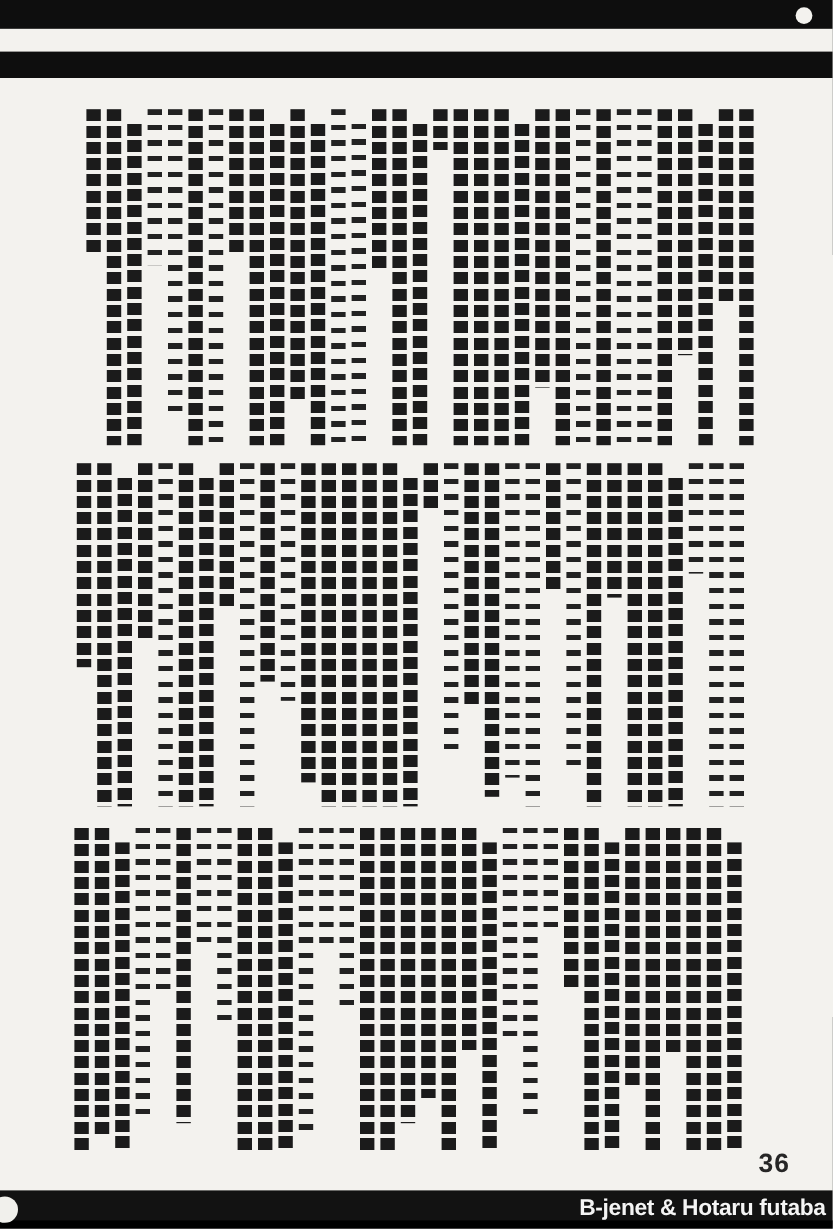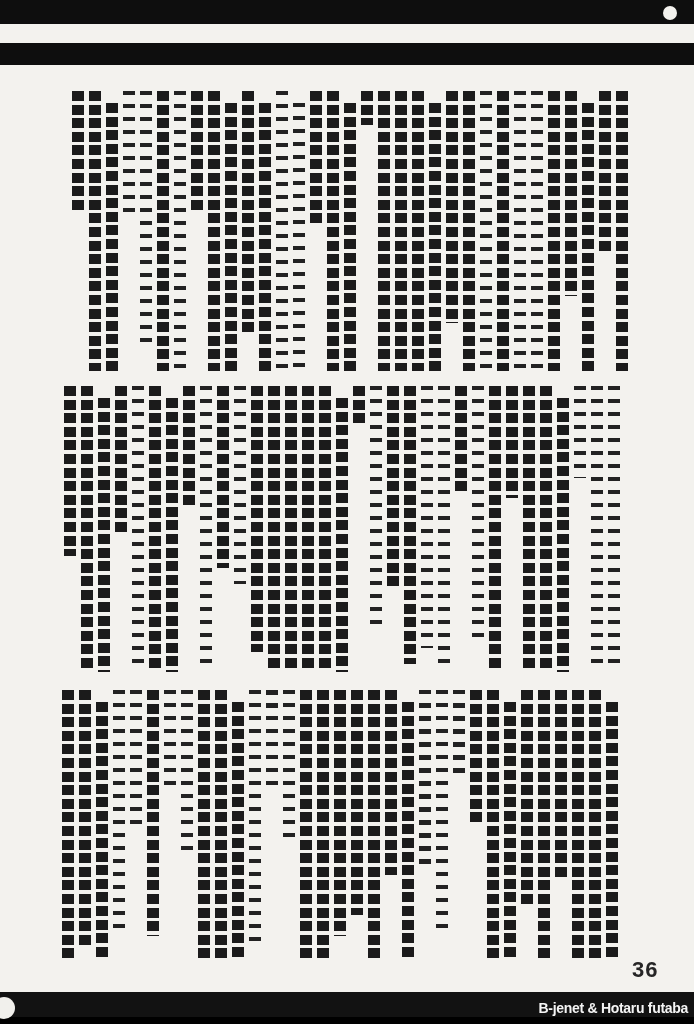--- a/index.html
+++ b/index.html
@@ -35,21 +35,21 @@
   }
   .col.sparse{
     background-image:repeating-linear-gradient(to bottom,#222 0 4.5px,rgba(0,0,0,0) 4.5px 13px);
   }
   #page-number{
     position:absolute;left:632px;top:957px;
     font-size:22px;font-weight:700;color:#262626;letter-spacing:1px;
   }
   #footer-credit{
     position:absolute;right:6px;top:50%;transform:translateY(-52%);
-    color:#f4f4f4;font-size:14px;font-weight:700;letter-spacing:-0.3px;
+    color:#f4f4f4;font-size:19px;font-weight:700;letter-spacing:-0.3px;
     white-space:nowrap;
   }
 </style>
 </head>
 <body>
 
 <div id="page">
 
   <div id="bar-top" class="bar"></div>
   <div id="dot-top-right" class="punch-dot"></div>

